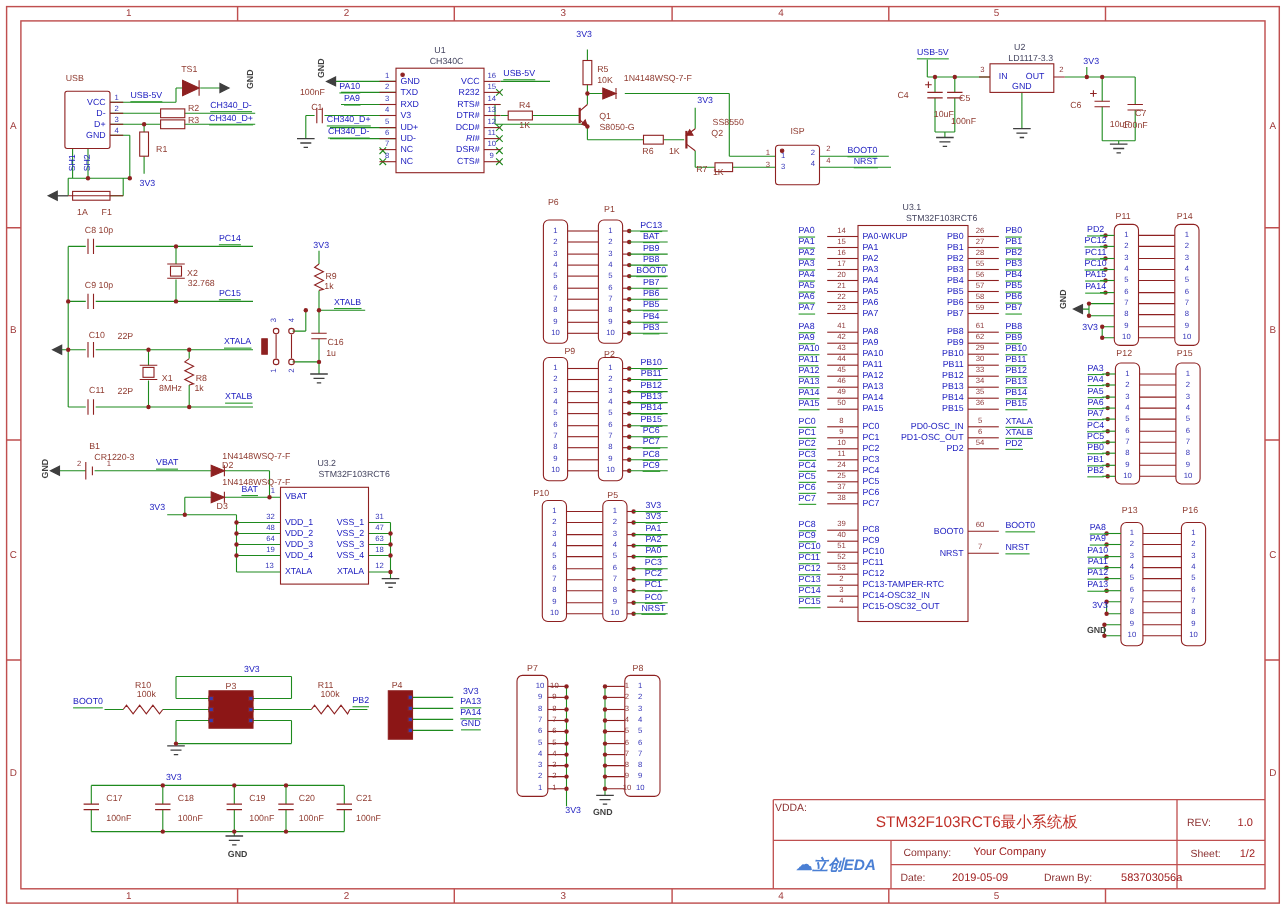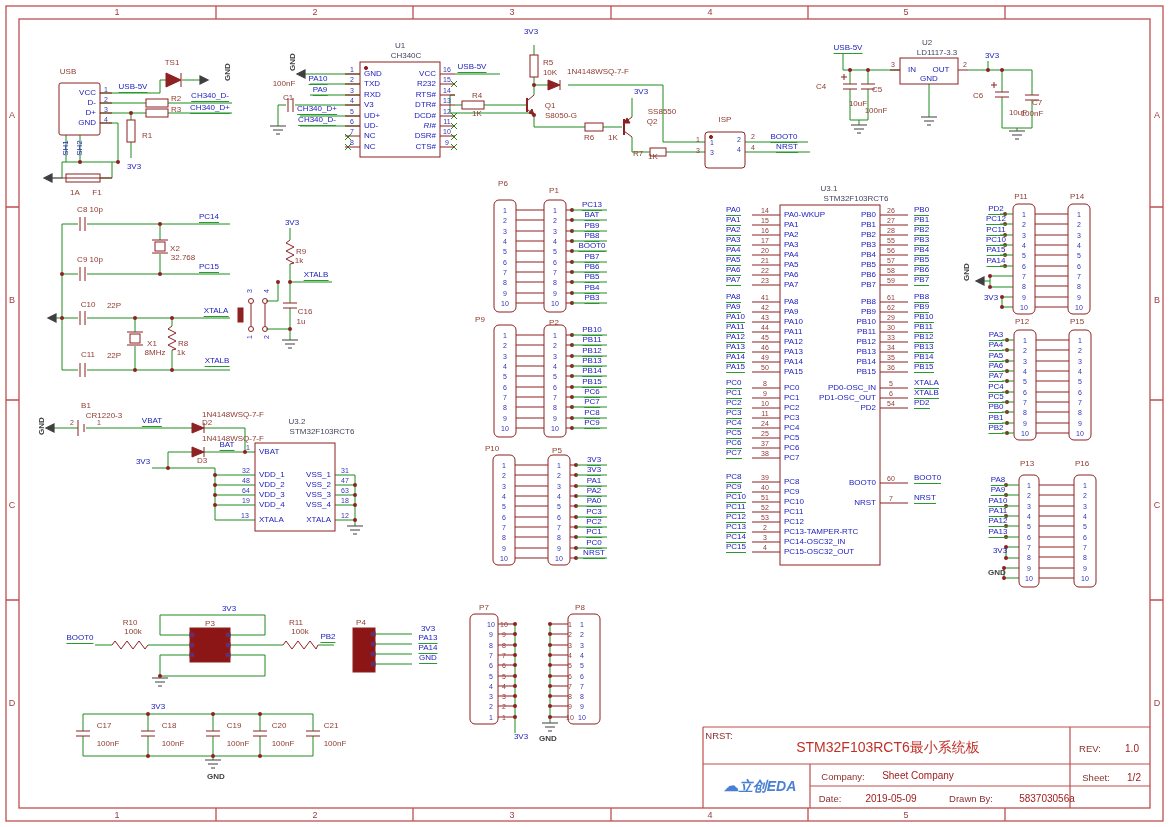--- a/index.html
+++ b/index.html
@@ -631,26 +631,26 @@
         <path d="M440,136 H455" stroke="#8e2121" stroke-width="1"></path>
         <path d="M440,147 H455" stroke="#8e2121" stroke-width="1"></path>
         <path d="M100,93 H112" stroke="#8e2121" stroke-width="1"></path>
         <path d="M100,103 H112" stroke="#8e2121" stroke-width="1"></path>
         <path d="M100,113 H112" stroke="#8e2121" stroke-width="1"></path>
         <path d="M100,123 H112" stroke="#8e2121" stroke-width="1"></path>
       </g>
 </svg>
 
 <div>
-  <span class="tb tb-label" style="left:719px;top:735px">NRST:</span>
+  <span class="tb tb-label" style="left:719px;top:735px">VDDA:</span>
   <span class="tb tb-title" style="left:888px;top:748px">STM32F103RCT6最小系统板</span>
   <span class="tb tb-label" style="left:1090px;top:748px">REV:</span>
   <span class="tb tb-value" style="left:1132px;top:748px">1.0</span>
   <span class="tb tb-label" style="left:843px;top:776px">Company:</span>
-  <span class="tb tb-value" style="left:918px;top:775px">Sheet Company</span>
+  <span class="tb tb-value" style="left:918px;top:775px">Your Company</span>
   <span class="tb tb-label" style="left:1096px;top:777px">Sheet:</span>
   <span class="tb tb-value" style="left:1134px;top:777px">1/2</span>
   <span class="tb tb-label" style="left:830px;top:798px">Date:</span>
   <span class="tb tb-value" style="left:891px;top:798px">2019-05-09</span>
   <span class="tb tb-label" style="left:971px;top:798px">Drawn By:</span>
   <span class="tb tb-value" style="left:1047px;top:798px">583703056a</span>
   <span class="tb logo" style="left:760px;top:786px">
     <span class="logo-cloud">☁</span><span>立创EDA</span>
   </span>
 </div>
@@ -764,21 +764,21 @@
       <span class="lbl pnm" style="left: 941px; top: 70px;">OUT</span>
       <span class="lbl pin" style="left: 965px; top: 64px;">2</span>
       <span class="lbl pnm" style="left: 929px; top: 79px;">GND</span>
       <span class="lbl pwr" style="left: 992px; top: 56px;">3V3</span>
       <span class="lbl ref" style="left: 978px; top: 96px;">C6</span>
       <span class="lbl ref" style="left: 1018px; top: 113px;">10uF</span>
       <span class="lbl ref" style="left: 1037px; top: 103px;">C7</span>
       <span class="lbl ref" style="left: 1032px; top: 114px;">100nF</span>
       <span class="lbl ref" style="left: 503px; top: 184px;">P6</span>
       <span class="lbl ref" style="left: 554px; top: 191px;">P1</span>
-      <span class="lbl ref" style="left: 480px; top: 320px;">P9</span>
+      <span class="lbl ref" style="left: 518px; top: 320px;">P9</span>
       <span class="lbl ref" style="left: 554px; top: 323px;">P2</span>
       <span class="lbl ref" style="left: 492px; top: 449px;">P10</span>
       <span class="lbl ref" style="left: 557px; top: 451px;">P5</span>
       <span class="lbl ict" style="left: 829px; top: 189px;">U3.1</span>
       <span class="lbl ict" style="left: 856px; top: 199px;">STM32F103RCT6</span>
       <span class="lbl ref" style="left: 1021px; top: 197px;">P11</span>
       <span class="lbl ref" style="left: 1077px; top: 197px;">P14</span>
       <span class="lbl gnd" style="left: 967px; top: 272px; transform: translate(-50%, -50%) rotate(-90deg);">GND</span>
       <span class="lbl pwr" style="left: 991px; top: 298px;">3V3</span>
       <span class="lbl ref" style="left: 1022px; top: 322px;">P12</span>

